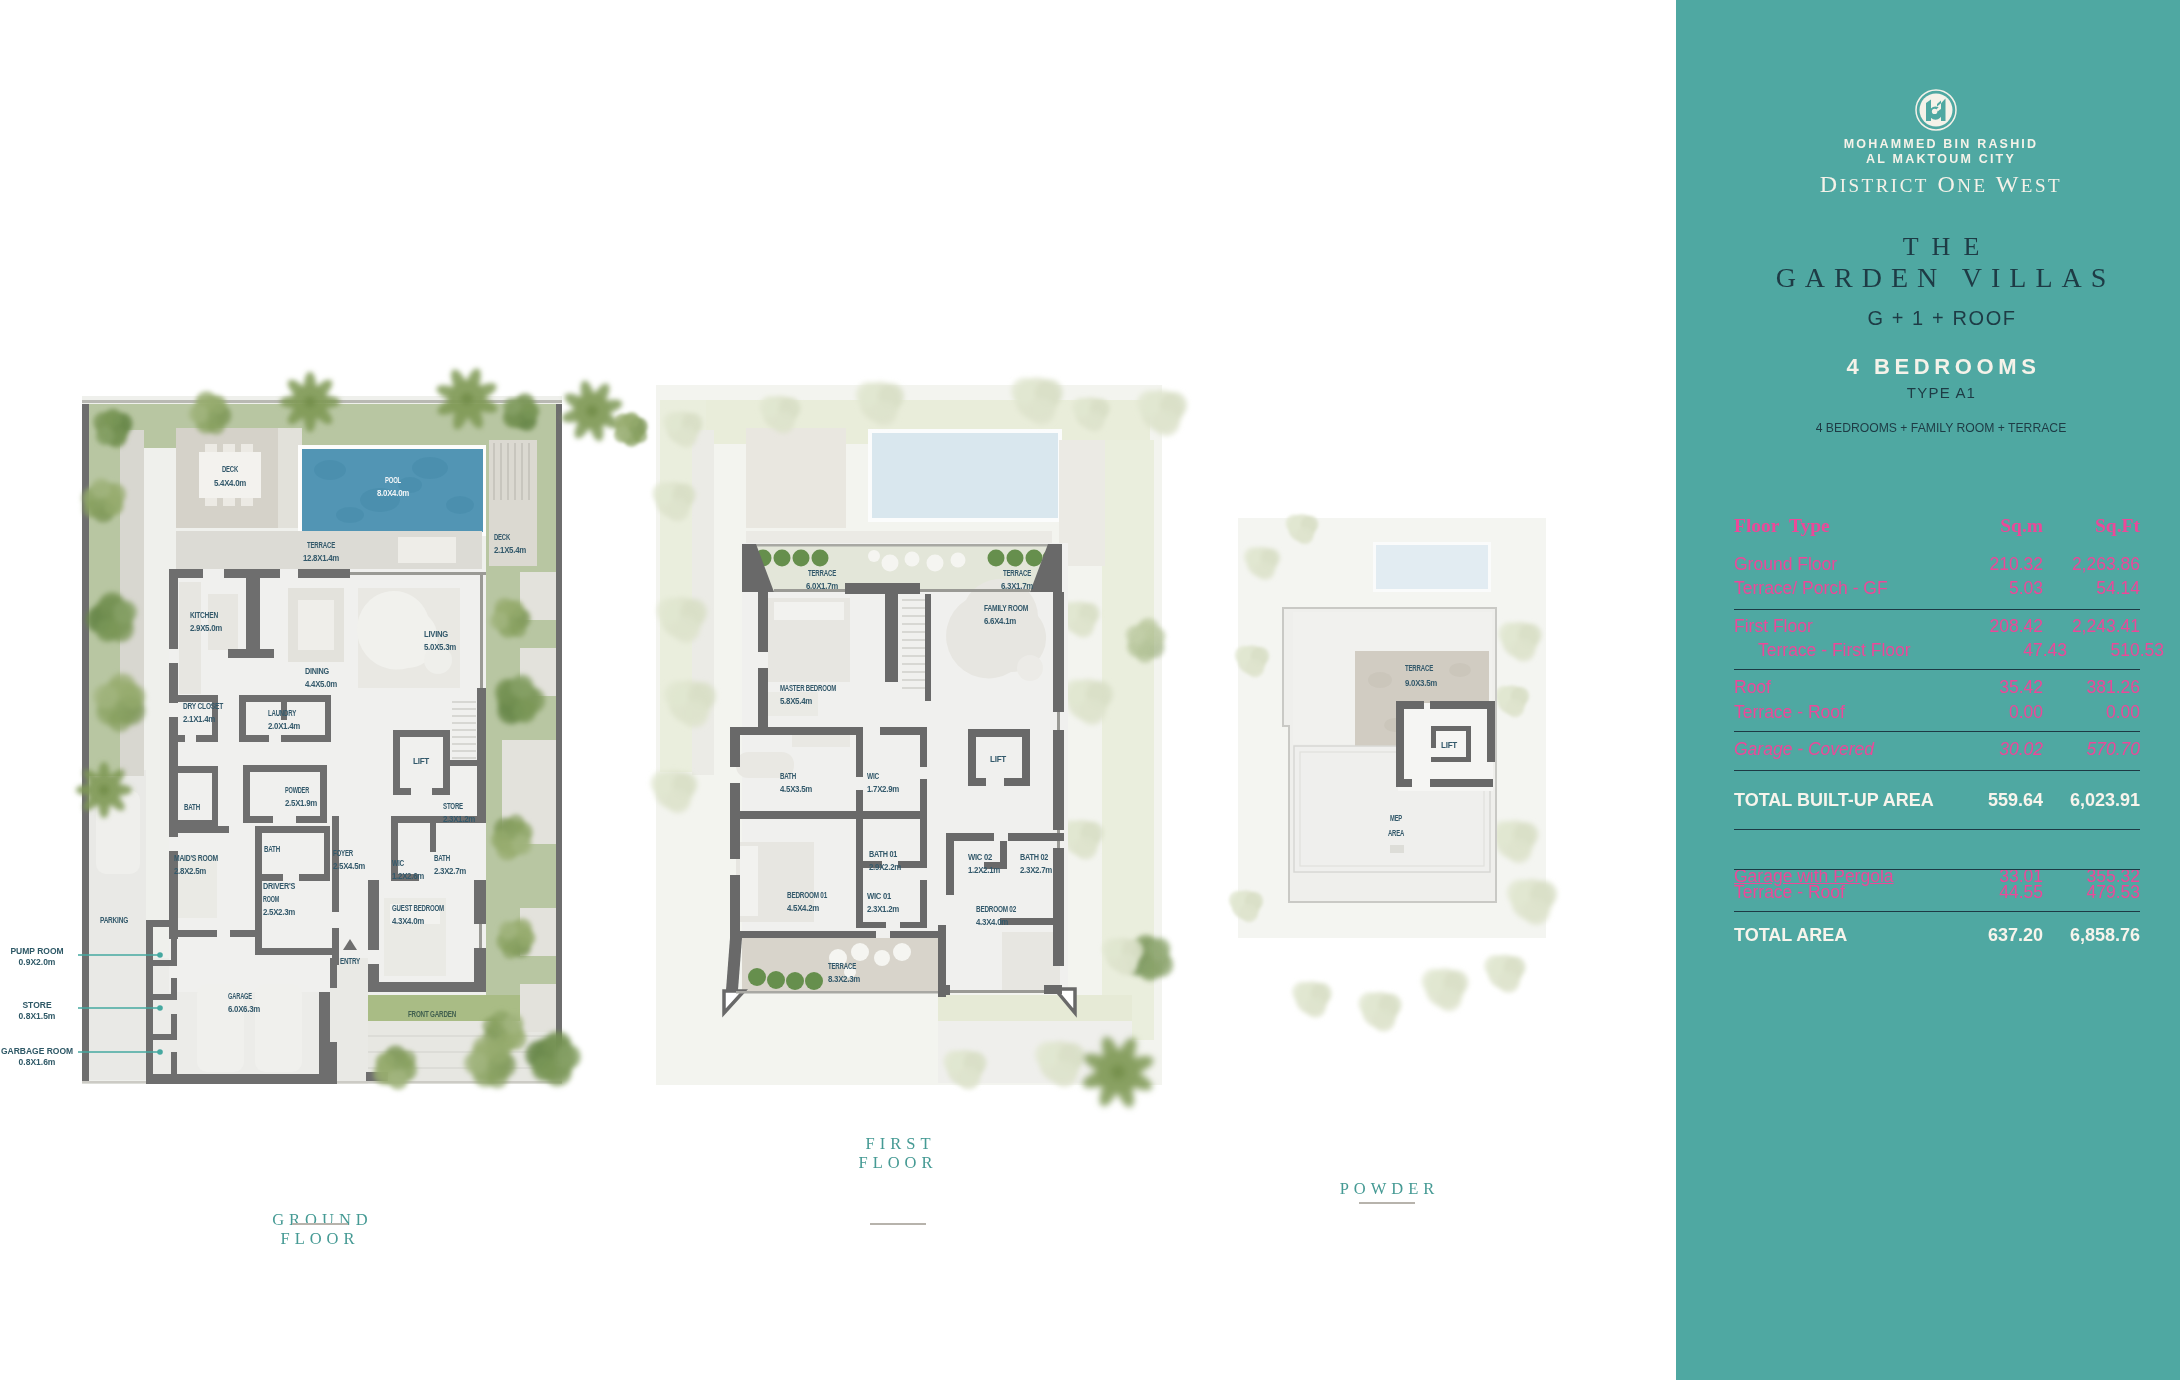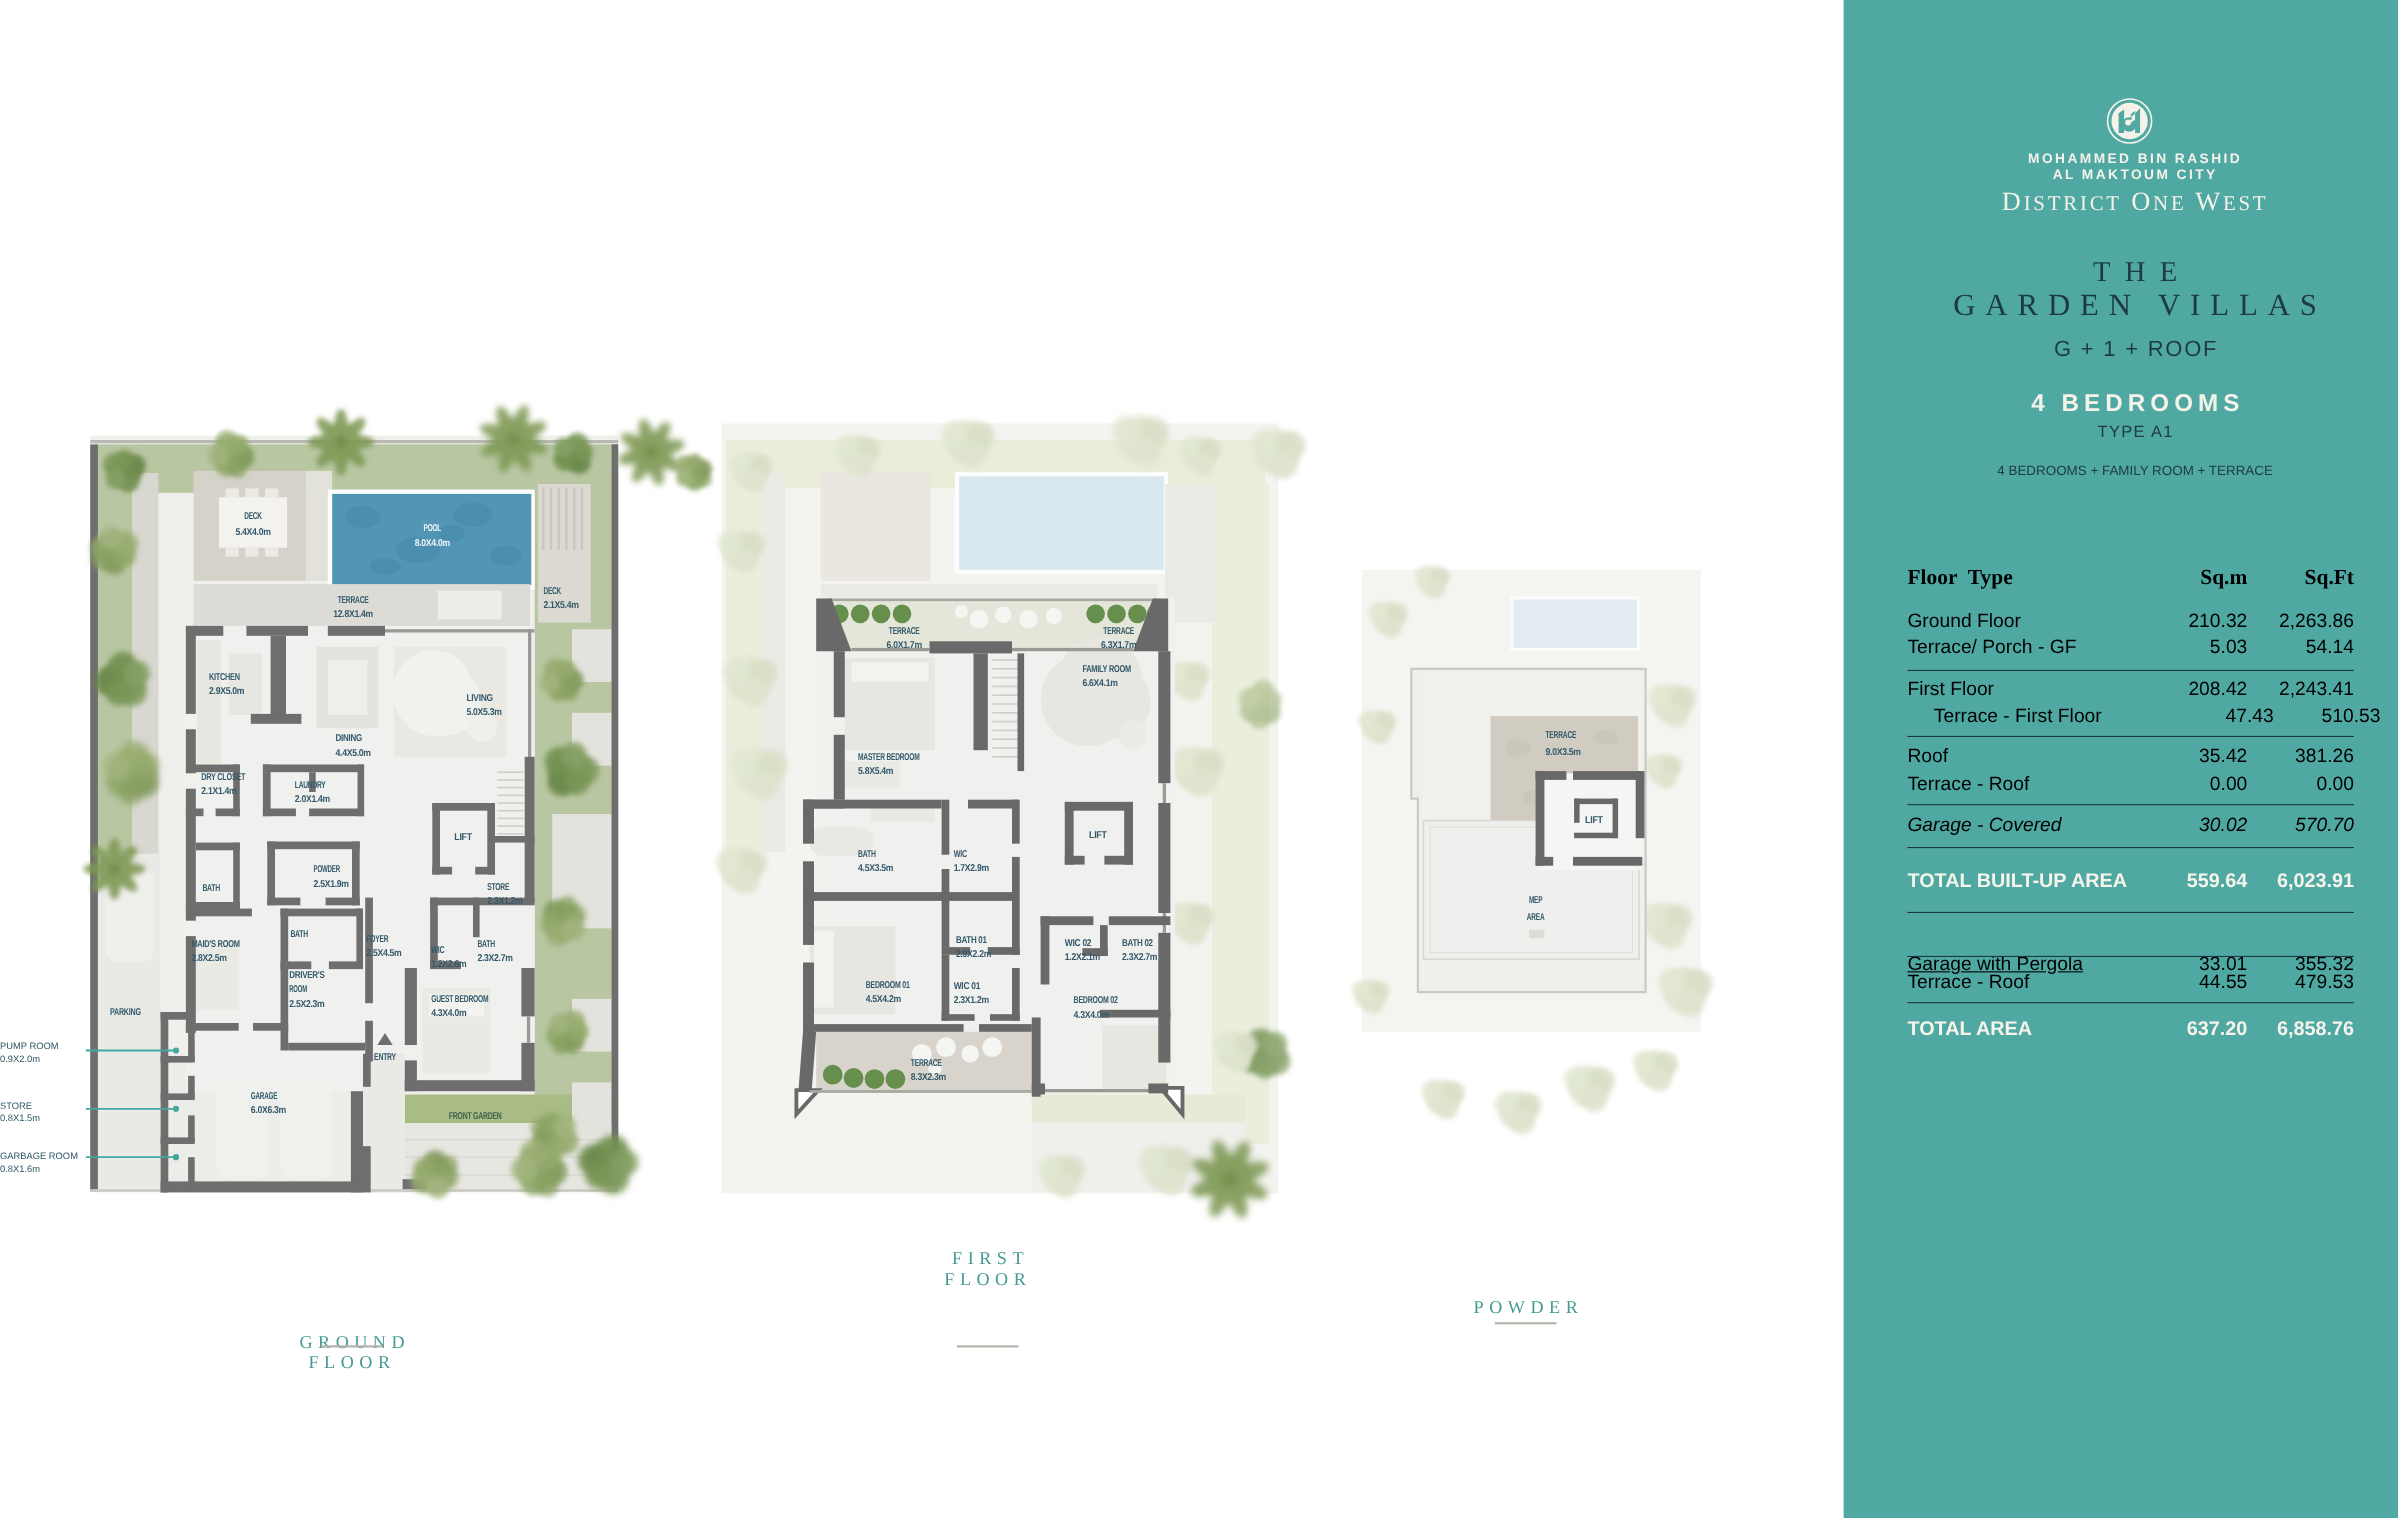--- a/index.html
+++ b/index.html
@@ -3,30 +3,30 @@
 <meta charset="utf-8">
 <style>
   html,body{margin:0;padding:0;background:#ffffff;}
   .page{position:relative;width:2180px;height:1380px;background:#ffffff;overflow:hidden;
         font-family:"Liberation Sans", sans-serif;}
   .abs{position:absolute;}
   
   .sidebar{position:absolute;left:1676px;top:0;width:504px;height:1380px;background:#4fa8a2;}
   .sb-c{position:absolute;left:1689px;width:504px;text-align:center;color:#f5f2e9;}
   .dark{color:#1e3b45;}
-  .trow{position:absolute;left:1734px;width:406px;height:24px;font-size:17.5px;color:#000000;}
+  .trow{position:absolute;left:1734px;width:406px;height:24px;font-size:17.5px;color:#ec4899;}
   .trow .v1{position:absolute;right:97px;top:0;}
   .trow .v2{position:absolute;right:0;top:0;}
   .tline{position:absolute;left:1734px;width:406px;border-top:1.6px solid #1d3a44;height:0;}
   .twhite{color:#f7f4ec;font-weight:bold;font-size:18px;}
   
   .fcap{position:absolute;color:#459a94;font-family:'Liberation Serif',serif;font-size:16.5px;letter-spacing:5px;text-indent:5px;text-align:center;font-weight:normal;}
   .fline{position:absolute;border-top:2.5px solid #b7b3ac;width:56px;}
   
-  .leader{position:absolute;text-align:left;font-size:8.5px;font-weight:normal;color:#2e5866;line-height:10.5px;white-space:nowrap;}
+  .leader{position:absolute;text-align:center;font-size:8.5px;font-weight:bold;color:#2e5866;line-height:10.5px;white-space:nowrap;}
 </style>
 </head>
 <body>
 <div class="page">
 
 <svg class="abs" style="left:0;top:0" width="2180" height="1380" viewBox="0 0 2180 1380">
 <defs>
 <filter id="soft" x="-60%" y="-60%" width="220%" height="220%">
           <feGaussianBlur stdDeviation="0.9"></feGaussianBlur>
         </filter>

